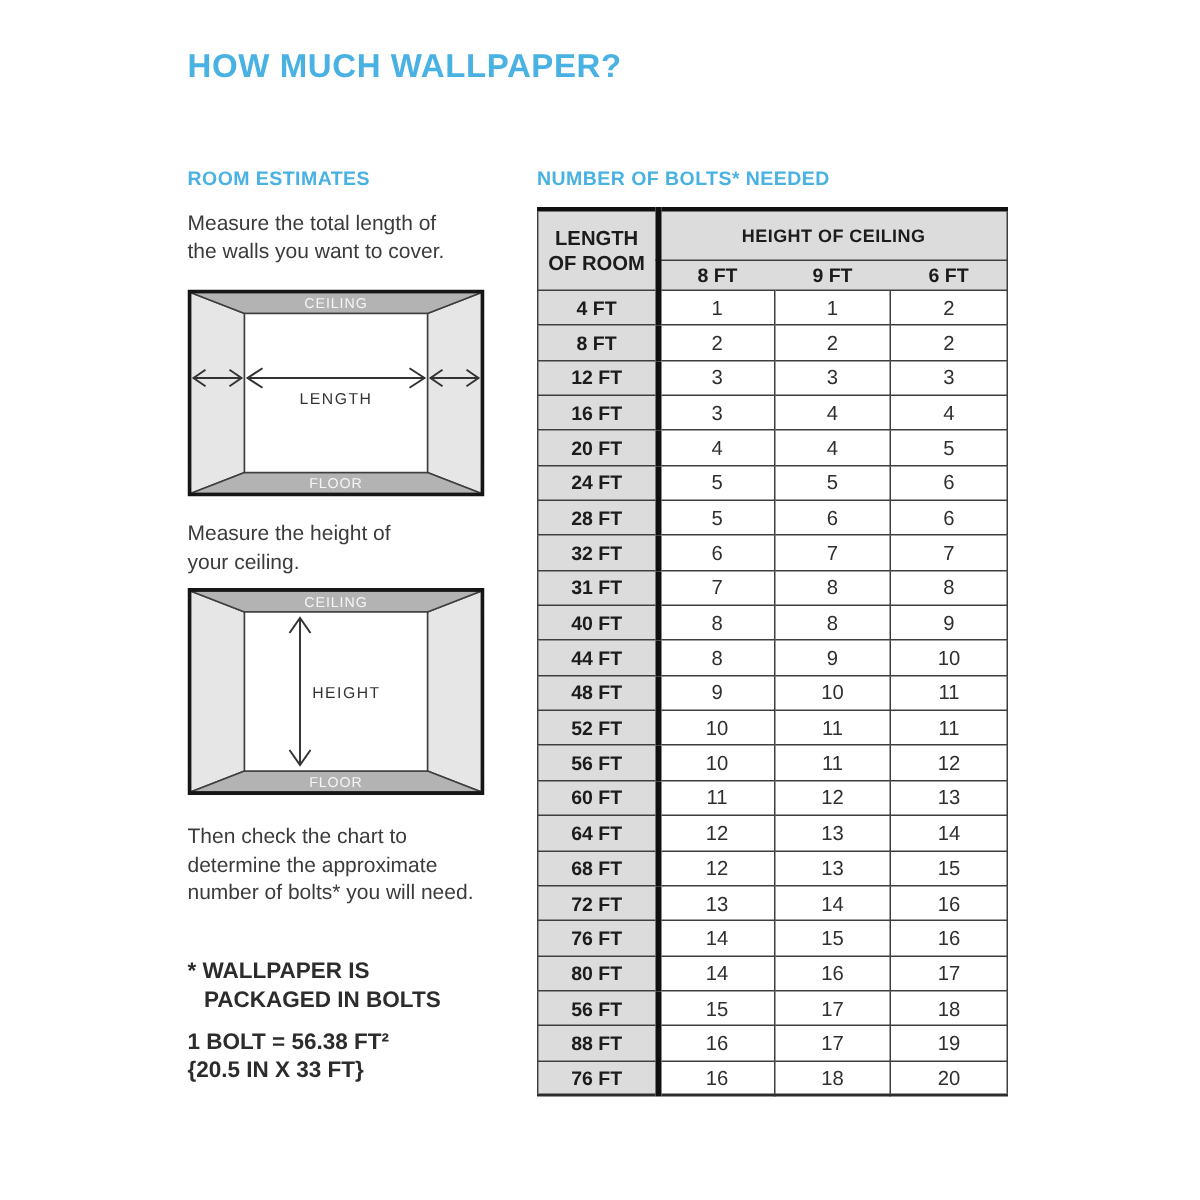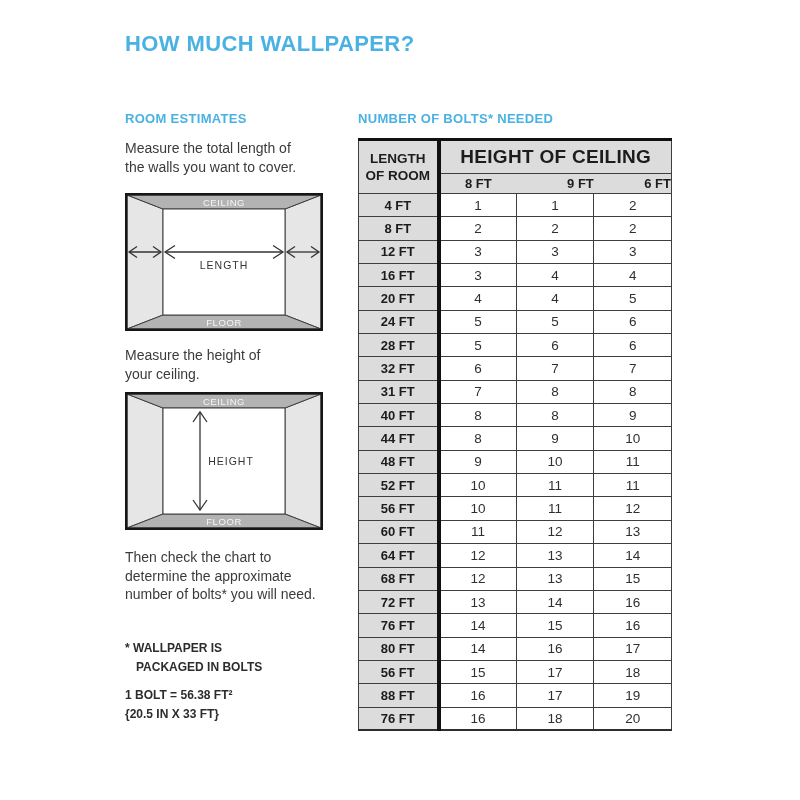--- a/index.html
+++ b/index.html
@@ -31,21 +31,21 @@
   .table-heading { left: 358px; top: 111px; width: 314px; text-align: left; }
 
   .body-text {
     font-size: 14px; line-height: 18.5px;
     color: #3b3b3b; white-space: pre-line;
   }
   .step1 { left: 125px; top: 139px; }
   .step2 { left: 125px; top: 346px; }
   .step3 { left: 125px; top: 548px; }
 
-  .bold-note { font-size: 12px; font-weight: bold; color: #2c2c2c; line-height: 18.5px; }
+  .bold-note { font-size: 15px; font-weight: bold; color: #2c2c2c; line-height: 18.5px; }
   .footnote { left: 125px; top: 639px; }
   .footnote .indent { padding-left: 11px; }
   .bolt-info { left: 125px; top: 686px; }
 
   .room-diagram { display: block; }
   .diagram1 { left: 125px; top: 193px; }
   .diagram2 { left: 125px; top: 392px; }
   svg text { font-family: "Liberation Sans", sans-serif; }
 
   table.bolts-table {
@@ -69,23 +69,23 @@
   .bolts-table .col-length {
     width: 80px;
     background: #dcdcdc;
     border-right: 4px solid #101010;
     font-weight: bold;
     font-size: 13px;
     color: #1c1c1c;
   }
   .bolts-table .head-lw { font-size: 13.5px; line-height: 17px; }
   .bolts-table .head-lw span { display: block; }
-  .bolts-table .group-head { height: 34px; font-size: 19px; letter-spacing: 0.3px; }
+  .bolts-table .group-head { height: 34px; font-size: 12px; letter-spacing: 0.3px; }
   .bolts-table .sub-head { height: 20px; font-size: 13px; }
-  .bolts-table .no-left { border-left-style: hidden; text-align: right; }
+  .bolts-table .no-left { border-left-style: hidden; }
   .bolts-table tbody td {
     height: 23.35px;
     font-size: 13.5px;
     color: #2f2f2f;
     background: #ffffff;
   }
 </style>
 </head>
 <body>
 

